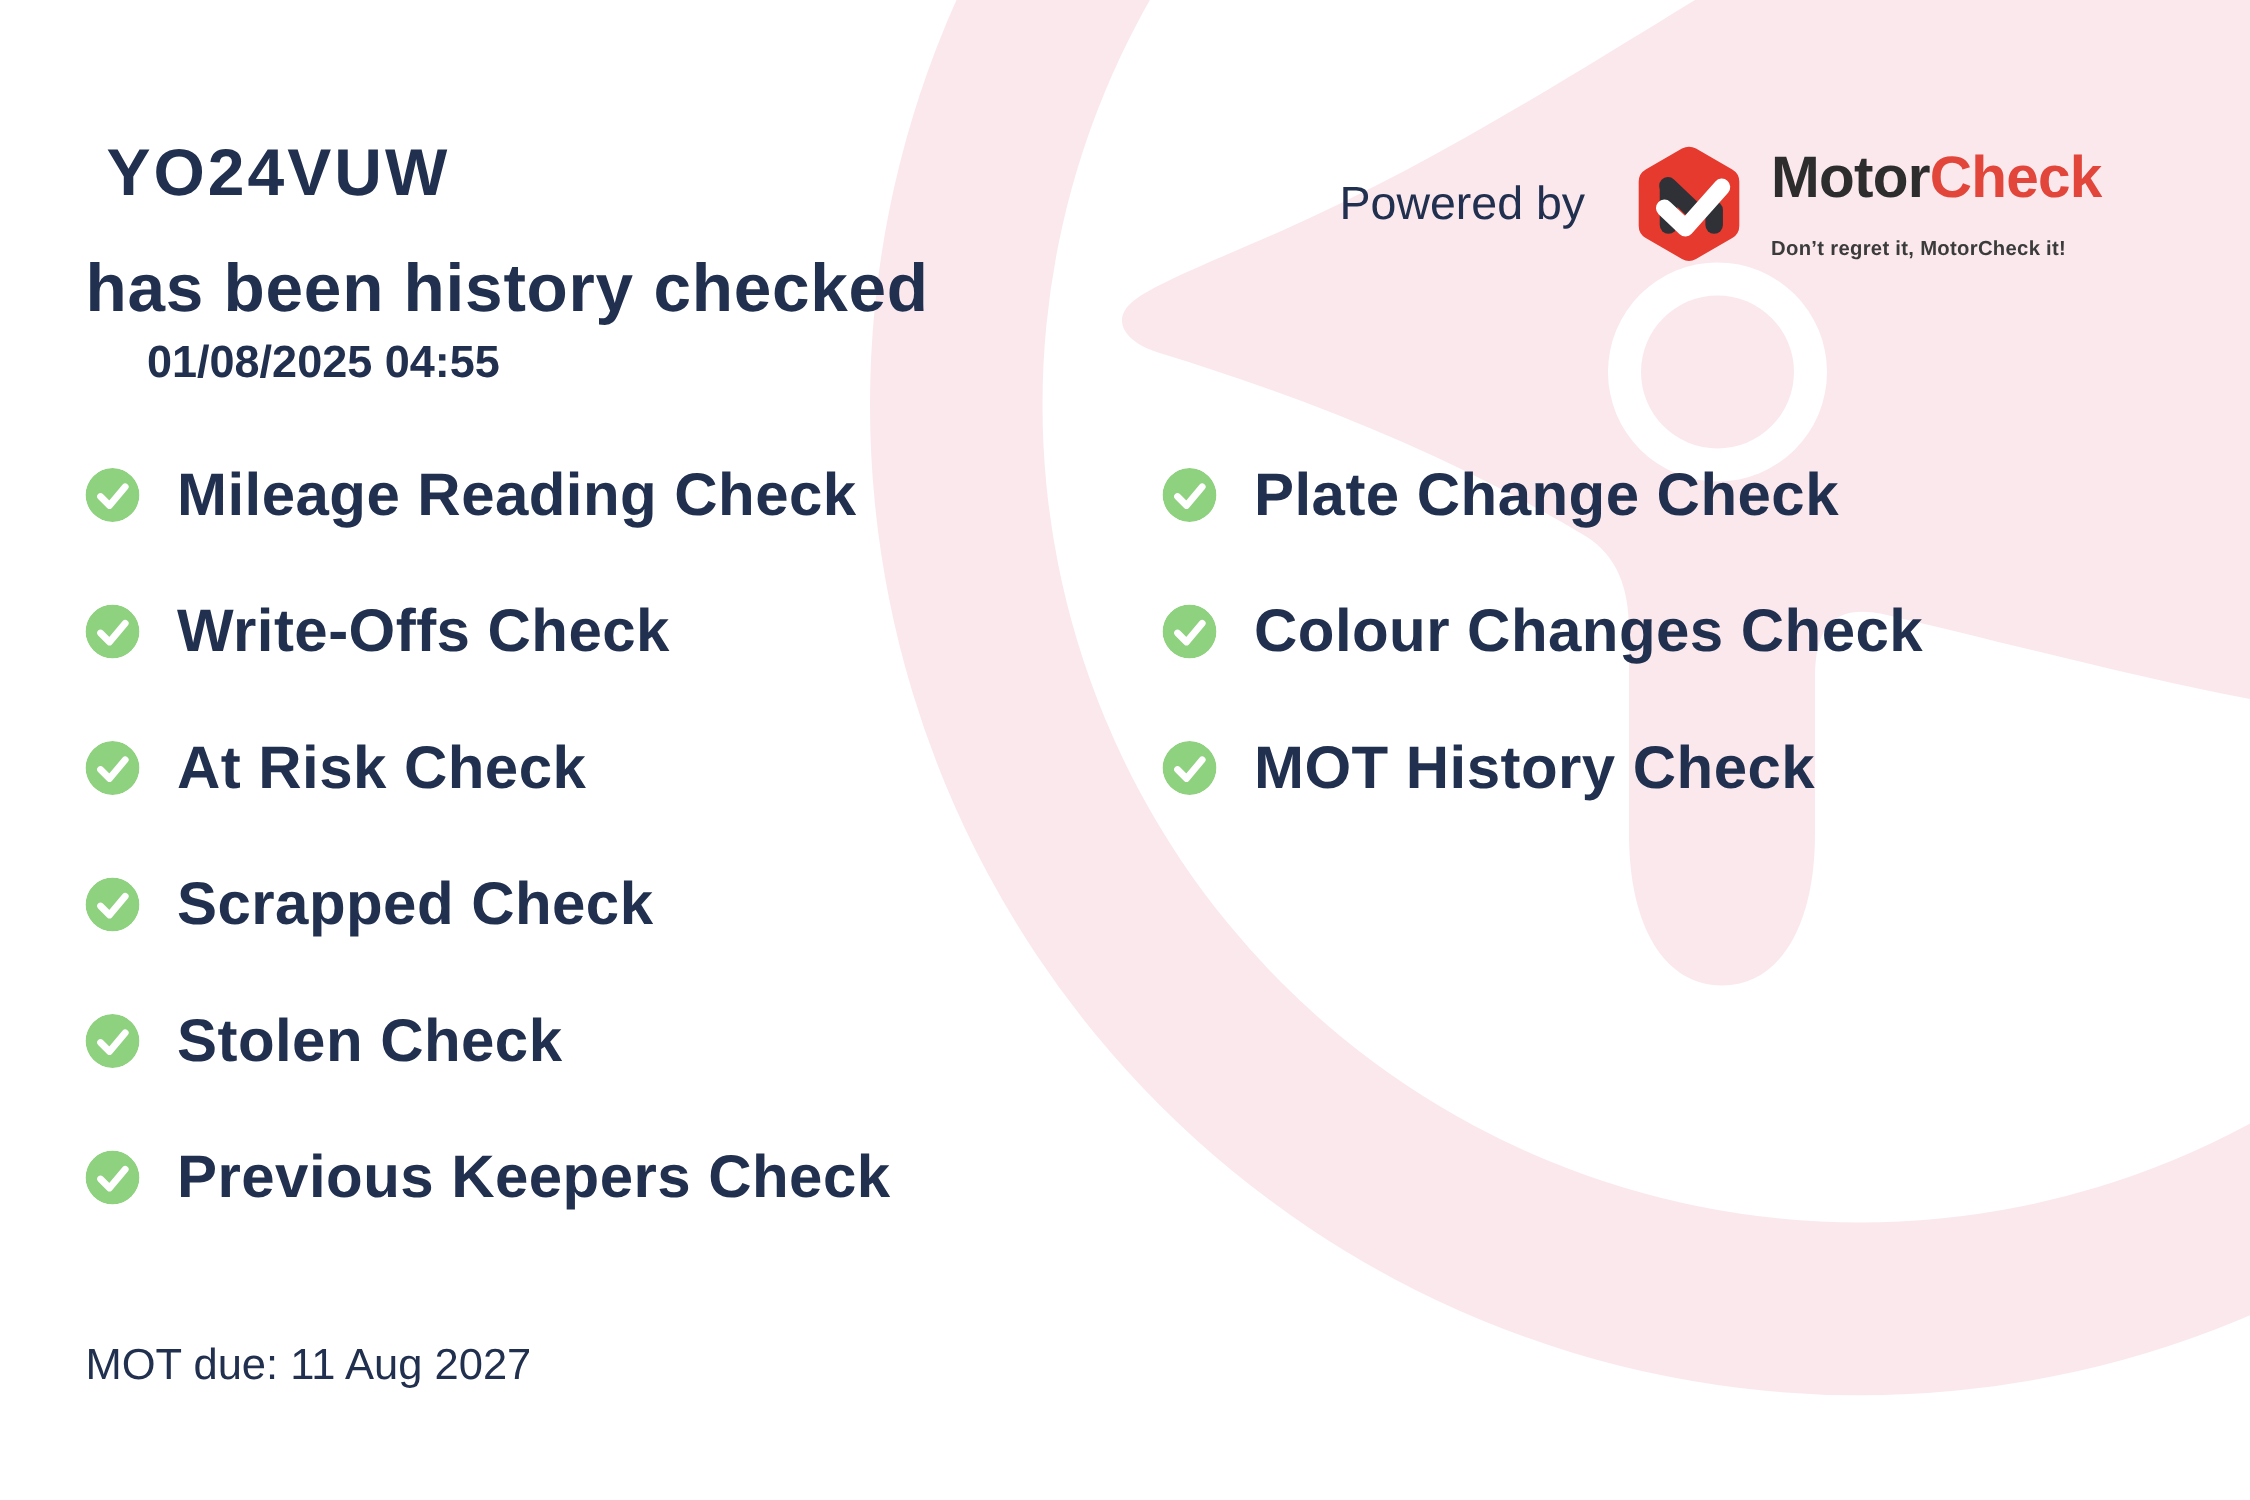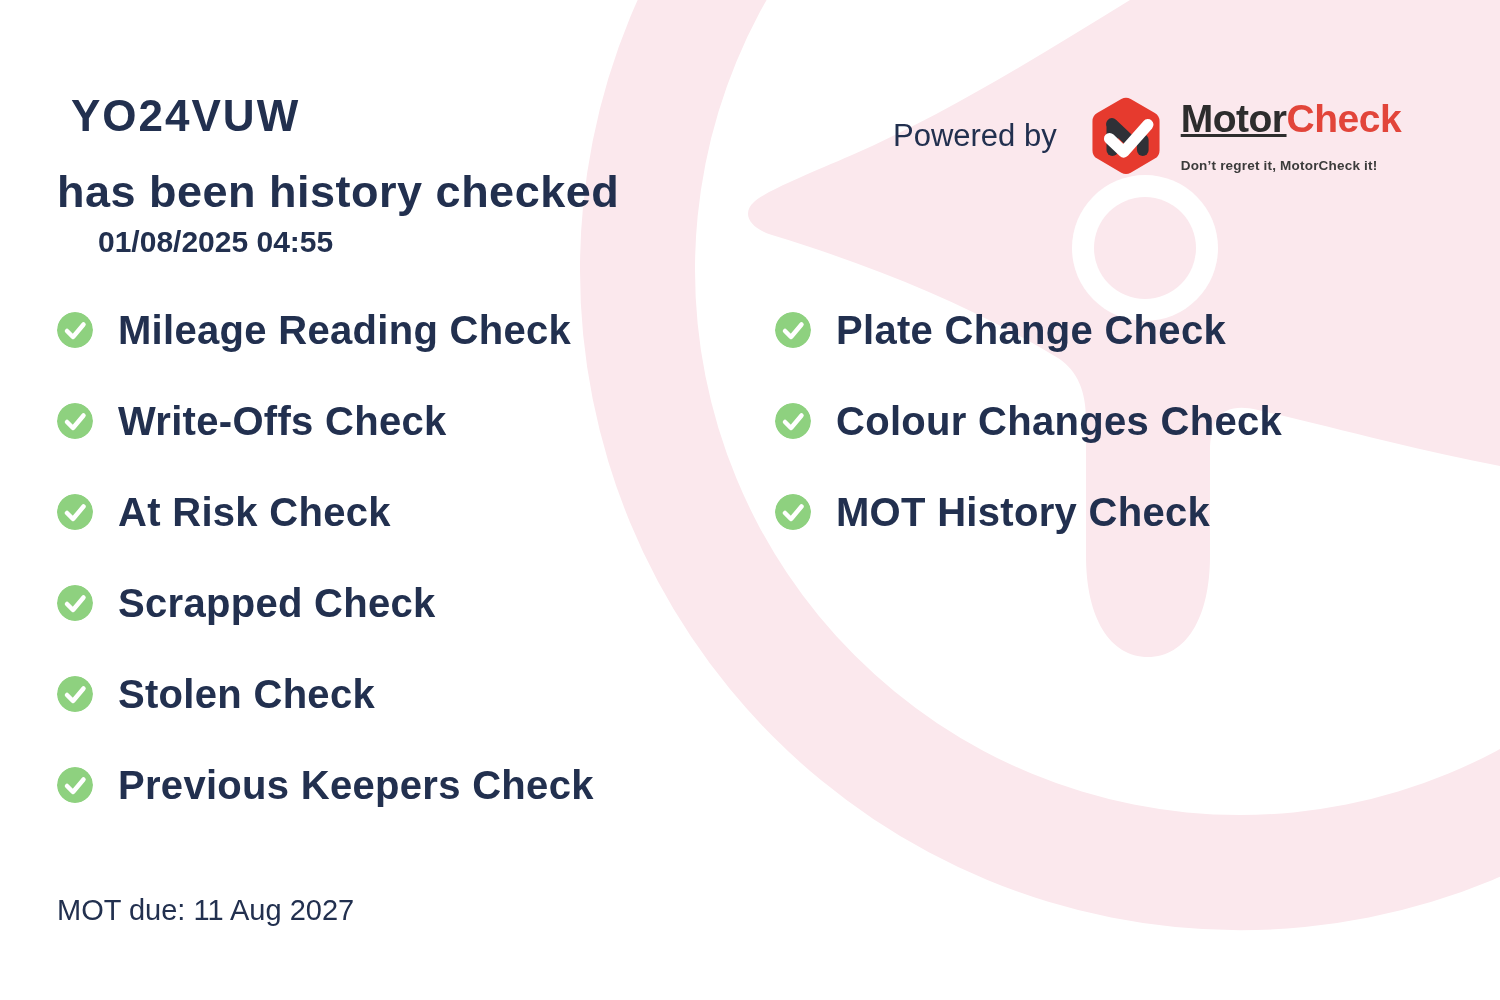--- a/index.html
+++ b/index.html
@@ -17,21 +17,21 @@
 
   .title{position:absolute;left:57px;top:94px;font-size:44px;font-weight:800;letter-spacing:2px;line-height:1;margin-left:14px;}
   .subtitle{position:absolute;left:57px;top:169px;font-size:45px;font-weight:700;letter-spacing:.5px;line-height:1;}
   .timestamp{position:absolute;left:57px;top:227px;font-size:30px;font-weight:600;line-height:1;margin-left:41px;}
 
   .powered{position:absolute;left:893px;top:92px;height:88px;display:flex;align-items:center;}
   .powered-label{font-size:31px;font-weight:500;color:var(--navy);margin-right:30px;white-space:nowrap;}
   .hex-logo{width:78px;height:86px;flex:0 0 auto;}
   .wordmark{margin-left:16px;display:flex;flex-direction:column;}
   .brand-line{font-size:39px;font-weight:800;letter-spacing:-.5px;line-height:1;white-space:nowrap;}
-  .brand-motor{color:var(--brand-dark);text-decoration:underline;}
+  .brand-motor{color:var(--brand-dark);}
   .brand-check{color:var(--brand-red);}
   .brand-tagline{margin-top:20px;font-size:13.5px;font-weight:700;letter-spacing:.2px;color:var(--tagline-gray);white-space:nowrap;}
 
   .checklist{position:absolute;display:flex;flex-direction:column;gap:55px;}
   .checklist.left{left:57px;top:312px;}
   .checklist.right{left:775px;top:312px;}
   .check-row{display:flex;align-items:center;height:36px;}
   .check-badge{width:36px;height:36px;border-radius:50%;box-shadow:0 0 0 3px #ffffff;flex:0 0 auto;}
   .check-label{margin-left:25px;font-size:40px;font-weight:700;letter-spacing:.3px;white-space:nowrap;line-height:1;}
 

